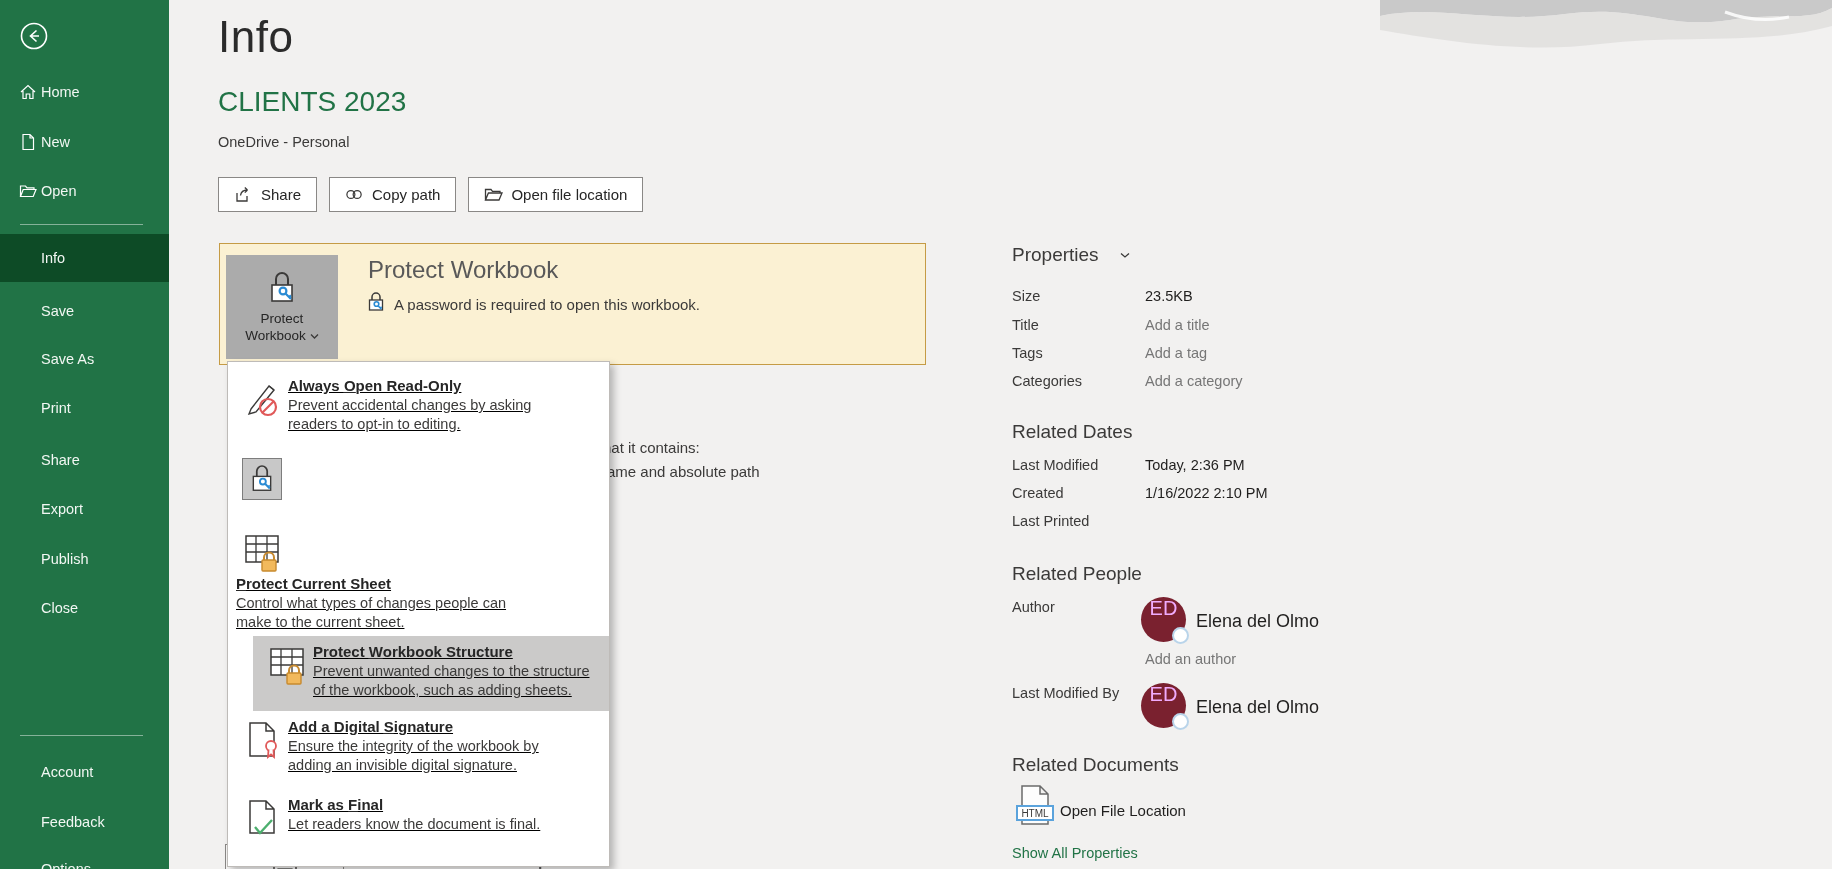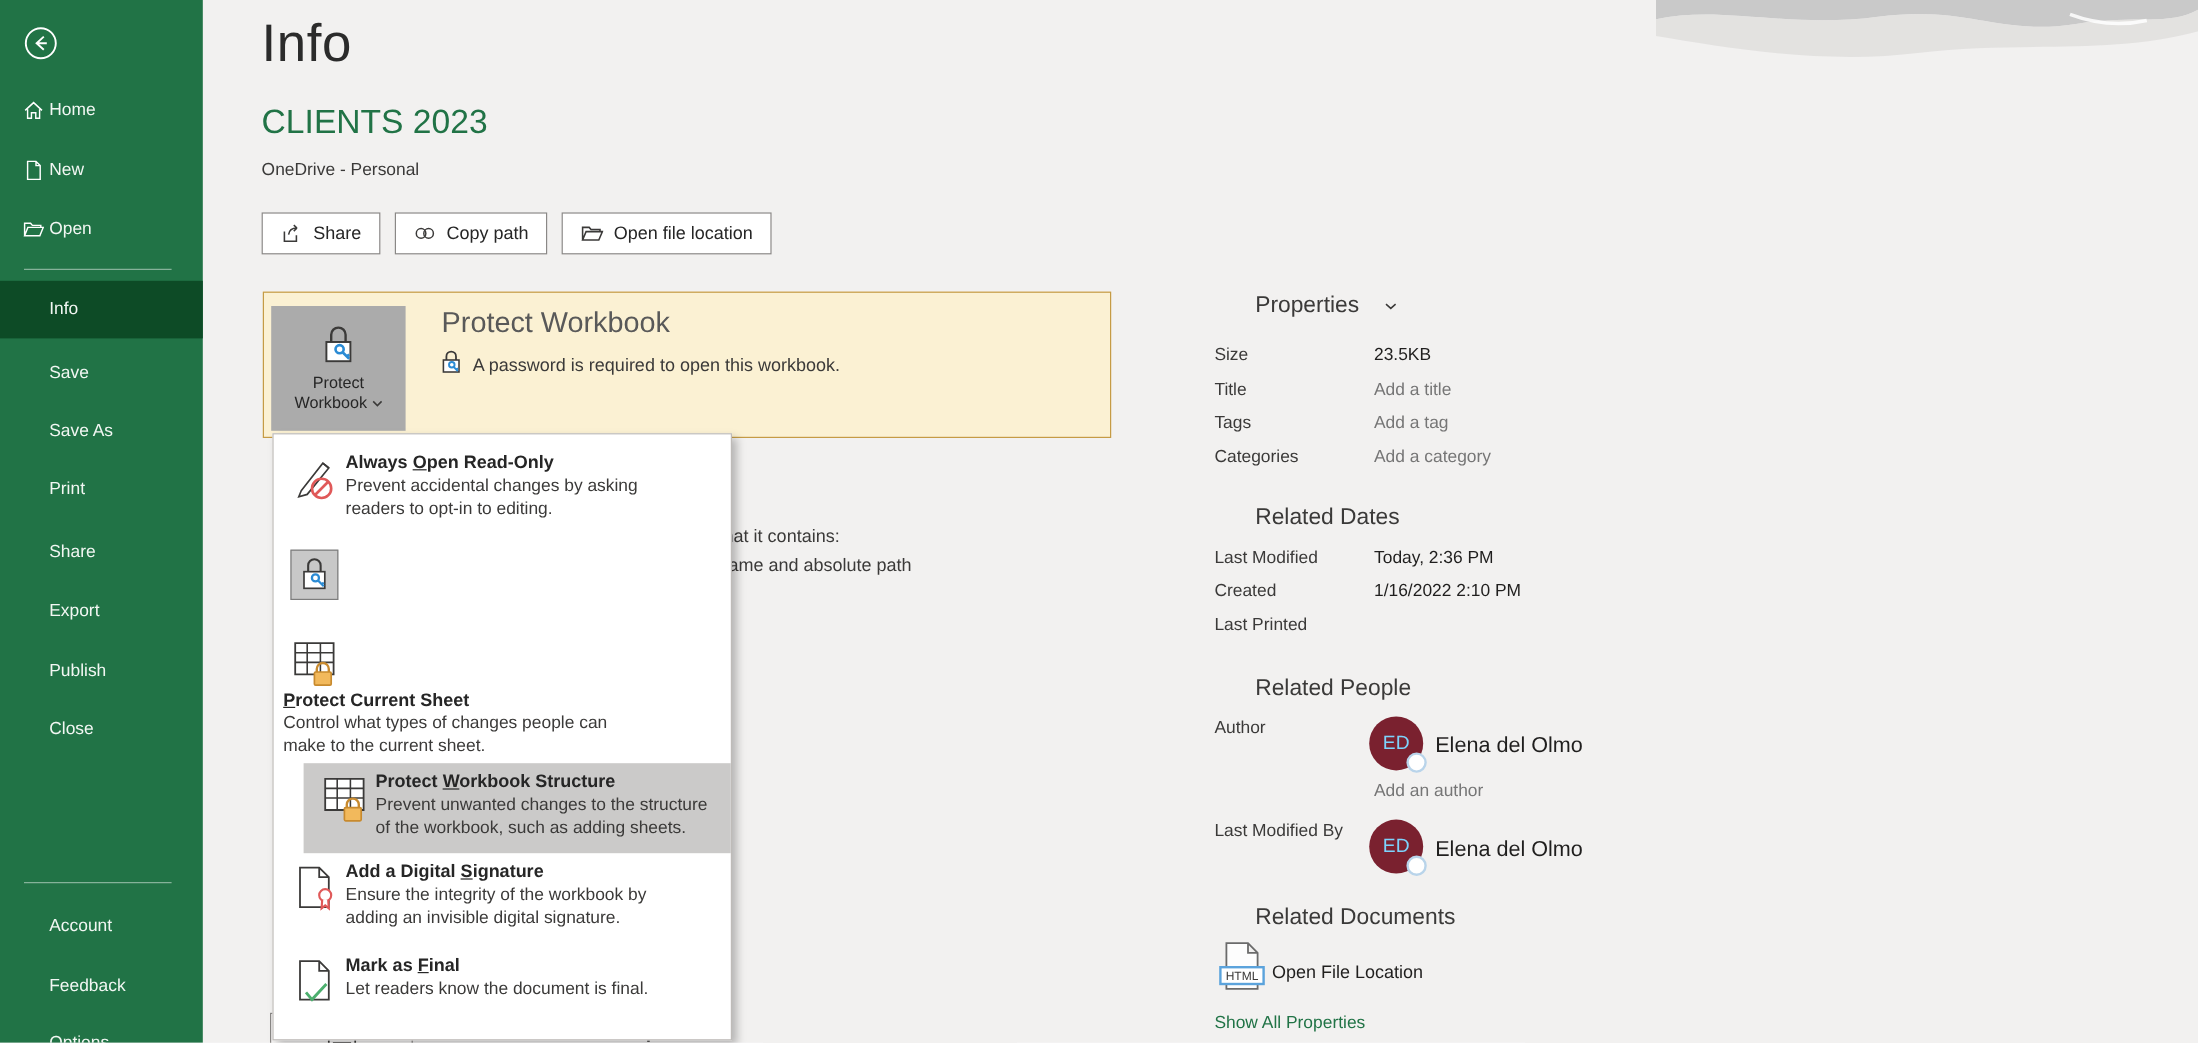--- a/index.html
+++ b/index.html
@@ -35,42 +35,42 @@
   .protect-big-btn { position:absolute; left:6px; top:11px; width:112px; height:104px; background:#ababab; display:flex; flex-direction:column; align-items:center; justify-content:center; cursor:pointer; color:#262626; }
   .protect-big-btn .txt { font-size:13.5px; line-height:17px; text-align:center; margin-top:5px; }
   .banner-title { position:absolute; left:148px; top:12px; font-size:24px; font-weight:300; color:#595959; }
   .banner-sub { position:absolute; left:146px; top:47px; display:flex; align-items:flex-end; gap:8px; font-size:15px; color:#3b3a39; }
 
   
   .frag { position:absolute; font-size:15px; color:#3b3a39; }
 
   
   .menu { position:absolute; left:227px; top:361px; width:383px; background:#fff; border:1px solid #bebbb8; box-shadow:4px 4px 7px rgba(0,0,0,.25); padding:8px 0; z-index:5; }
-  .m-item { display:flex; padding:6px 10px 4px 8px; cursor:pointer; }
+  .m-item { display:flex; padding:6px 10px 4px 8px; cursor:pointer;text-decoration:underline; }
   .m-item.hl { background:#cbcac9; }
   .m-item:nth-child(1){ min-height:79px; } .m-item:nth-child(2){ min-height:74px; }
   .m-item:nth-child(3){ min-height:78px;flex-direction:column; } .m-item:nth-child(4){ min-height:75px;margin-left:25px; }
   .m-item:nth-child(5){ min-height:78px; } .m-item:nth-child(6){ min-height:69px; }
   .m-ico { width:52px; flex:0 0 auto; display:flex; justify-content:center; align-items:flex-start; padding-top:3px; }
   .m-txt { flex:1; }
   .m-title { font-size:15px; font-weight:bold; color:#262626; line-height:20px; }
   .m-title .u { text-decoration:underline; }
   .m-desc { font-size:14.5px; color:#3b3a39; line-height:19px; }
   .enc-box { width:40px; height:42px; background:#c8c8c8; border:1px solid #7d7d7d; display:flex; align-items:center; justify-content:center; }
 
   
   .bvo-btn { position:absolute; left:225px; top:844px; width:119px; height:60px; background:#f7f6f5; border:1px solid #8a8886; display:flex; justify-content:center; padding-top:16px; cursor:pointer; }
   .bvo-title { position:absolute; left:366px; top:842px; font-size:24px; font-weight:300; color:#595959; }
 
   
-  .rp-header { position:absolute; font-size:19px; color:#3b3a39; display:flex; align-items:center; gap:21px;margin-left:34px; }
+  .rp-header { position:absolute; font-size:19px; color:#3b3a39; display:flex; align-items:center; gap:21px; }
   .rp-label { position:absolute; left:1012px; font-size:14.5px; color:#3b3a39; }
   .rp-value { position:absolute; left:1145px; font-size:14.5px; color:#201f1e; }
   .rp-value.ph { color:#767676; cursor:pointer; }
-  .avatar { position:absolute; width:45px; height:45px; border-radius:50%; background:#7a212f; color:#7dd3fc; display:flex; align-items:center; justify-content:center; font-size:16px; cursor:pointer; }
+  .avatar { position:absolute; width:45px; height:45px; border-radius:50%; background:#7a212f; color:#f0abfc; display:flex; justify-content:center; font-size:20px; cursor:pointer; }
   .avatar .badge { position:absolute; right:-3px; bottom:-2px; width:17px; height:17px; border-radius:50%; background:#fff; border:2px solid #b9d4ea; }
   .person-name { position:absolute; left:1196px; font-size:18px; color:#201f1e; }
   .green-link { position:absolute; left:1012px; font-size:14.5px; color:#217346; cursor:pointer; }
   .ofl { position:absolute; left:1060px; top:802px; font-size:15px; color:#201f1e; cursor:pointer; }
   .html-ico { position:absolute; left:1014px; top:784px; cursor:pointer; }
 </style>
 </head>
 <body>
 
 <div class="app">

